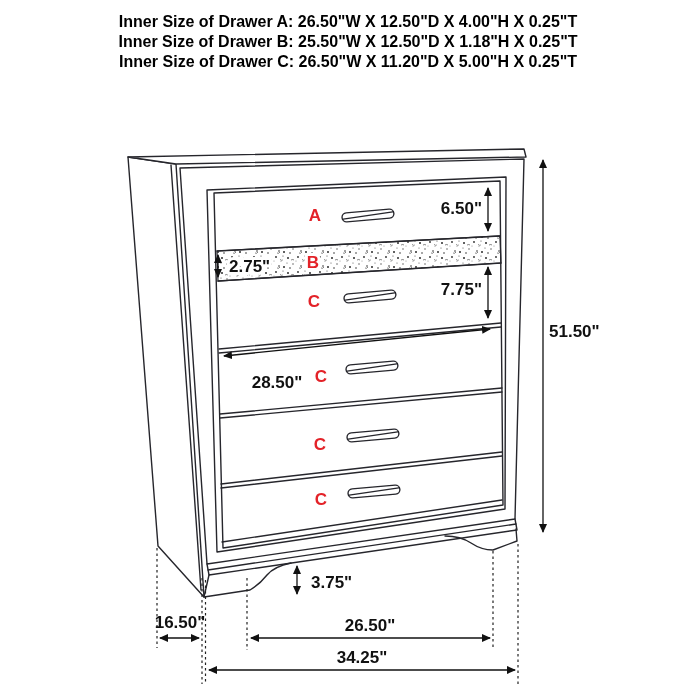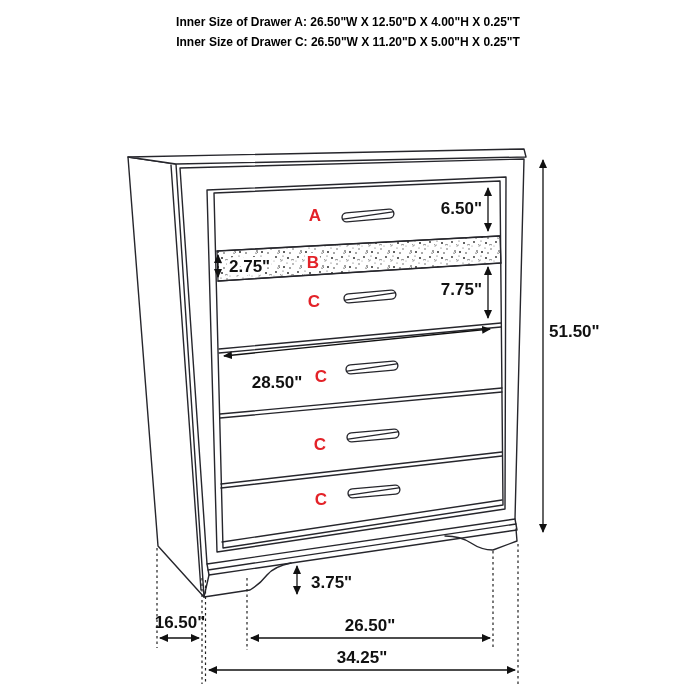--- a/index.html
+++ b/index.html
@@ -1,36 +1,37 @@
 <!DOCTYPE html>
 <html style="--red: #e32228; --line: #26262c; --dim: #111111;"><head>
 <meta charset="utf-8">
 <style>
   :root{ --red:#e32228; --line:#26262c; --dim:#111111; }
   html,body{margin:0;padding:0;background:#ffffff;}
   .stage{position:relative;width:700px;height:700px;background:#fff;overflow:hidden;
          font-family:"Liberation Sans",sans-serif;}
   .specs{position:absolute;top:12px;left:0;width:696px;text-align:center;
-         font-weight:bold;font-size:12px;line-height:20px;color:#000;letter-spacing:0;}
+         font-weight:bold;font-size:16px;line-height:20px;color:#000;letter-spacing:0;}
   svg{position:absolute;left:0;top:0;}
   .cab{stroke:var(--line);stroke-width:1.4;fill:none;stroke-linejoin:round;stroke-linecap:round;}
   .cabf{stroke:var(--line);stroke-width:1.4;fill:#ffffff;stroke-linejoin:round;}
   .dimline{stroke:var(--dim);stroke-width:1.3;fill:none;}
   .ext{stroke:#222;stroke-width:1.2;stroke-dasharray:2.5 3;fill:none;}
   text.dim{font-family:"Liberation Sans",sans-serif;font-weight:bold;font-size:17px;fill:var(--dim);}
   text.red{font-family:"Liberation Sans",sans-serif;font-weight:bold;font-size:17px;fill:var(--red);}
   .halo{paint-order:stroke;stroke:#ffffff;stroke-width:6;stroke-linejoin:round;}
 </style>
 </head>
 <body>
 
 <div class="stage">
 
   <div class="specs">
     <div>Inner Size of Drawer A: 26.50"W X 12.50"D X 4.00"H X 0.25"T</div>
+    <div>Inner Size of Drawer B: 25.50"W X 12.50"D X 1.18"H X 0.25"T</div>
     <div>Inner Size of Drawer C: 26.50"W X 11.20"D X 5.00"H X 0.25"T</div>
   </div>
 
   <svg width="700" height="700" viewBox="0 0 700 700">
     <defs>
       <marker id="ah" viewBox="0 0 9 8" refX="8" refY="4" markerWidth="9" markerHeight="8" orient="auto-start-reverse" markerUnits="userSpaceOnUse">
         <path d="M0,0 L9,4 L0,8 Z" fill="#111"></path>
       </marker>
       <pattern id="sparkle" width="22" height="15" patternUnits="userSpaceOnUse">
         <circle cx="2" cy="3" r="1" fill="#2b2b2b"></circle>

